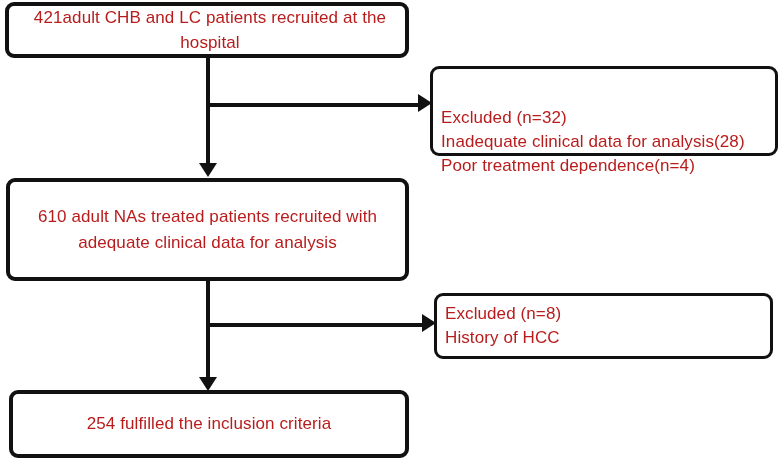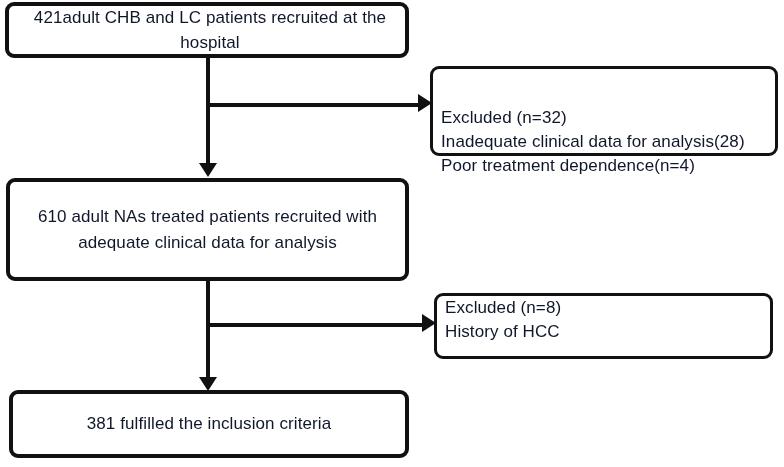--- a/index.html
+++ b/index.html
@@ -20,21 +20,21 @@
     box-sizing: border-box;
     background: #ffffff;
     border: 4px solid #111111;
     border-radius: 9px;
     display: flex;
     align-items: center;
     justify-content: center;
   }
   .node .txt {
     display: block;
-    color: #0f172a;
+    color: #b91c1c;
     font-size: 17px;
     line-height: 1.5;
     letter-spacing: 0.1px;
     white-space: pre-line;
   }
   .node.center .txt { text-align: center; }
   .node.left .txt   { text-align: left; }
 
   
   #box-top {
@@ -57,21 +57,21 @@
     border-width: 3px;
   }
   #box-excl-1 .txt { padding: 6px 0 0 8px; line-height: 1.42; margin-top: 31px; }
 
   #box-excl-2 {
     left: 434px; top: 293px; width: 339px; height: 66px;
     align-items: flex-start;
     justify-content: flex-start;
     border-width: 3px;
   }
-  #box-excl-2 .txt { padding: 0 0 0 8px; line-height: 1.42; }
+  #box-excl-2 .txt { padding: 6px 0 0 8px; line-height: 1.42; }
 
   
   .vline {
     position: absolute;
     width: 4px;
     background: #111111;
   }
   .hline {
     position: absolute;
     height: 4px;
@@ -134,16 +134,16 @@
 
   <div class="hline" id="branch-2"></div>
   <div class="arrow-right" id="arrow-br-2"></div>
 
   <div class="node left" id="box-excl-2">
     <span class="txt">Excluded (n=8)
 History of HCC</span>
   </div>
 
   <div class="node center" id="box-bottom">
-    <span class="txt">381 fulfilled the inclusion criteria</span>
+    <span class="txt">254 fulfilled the inclusion criteria</span>
   </div>
 
 </div>
 
 </body></html>

